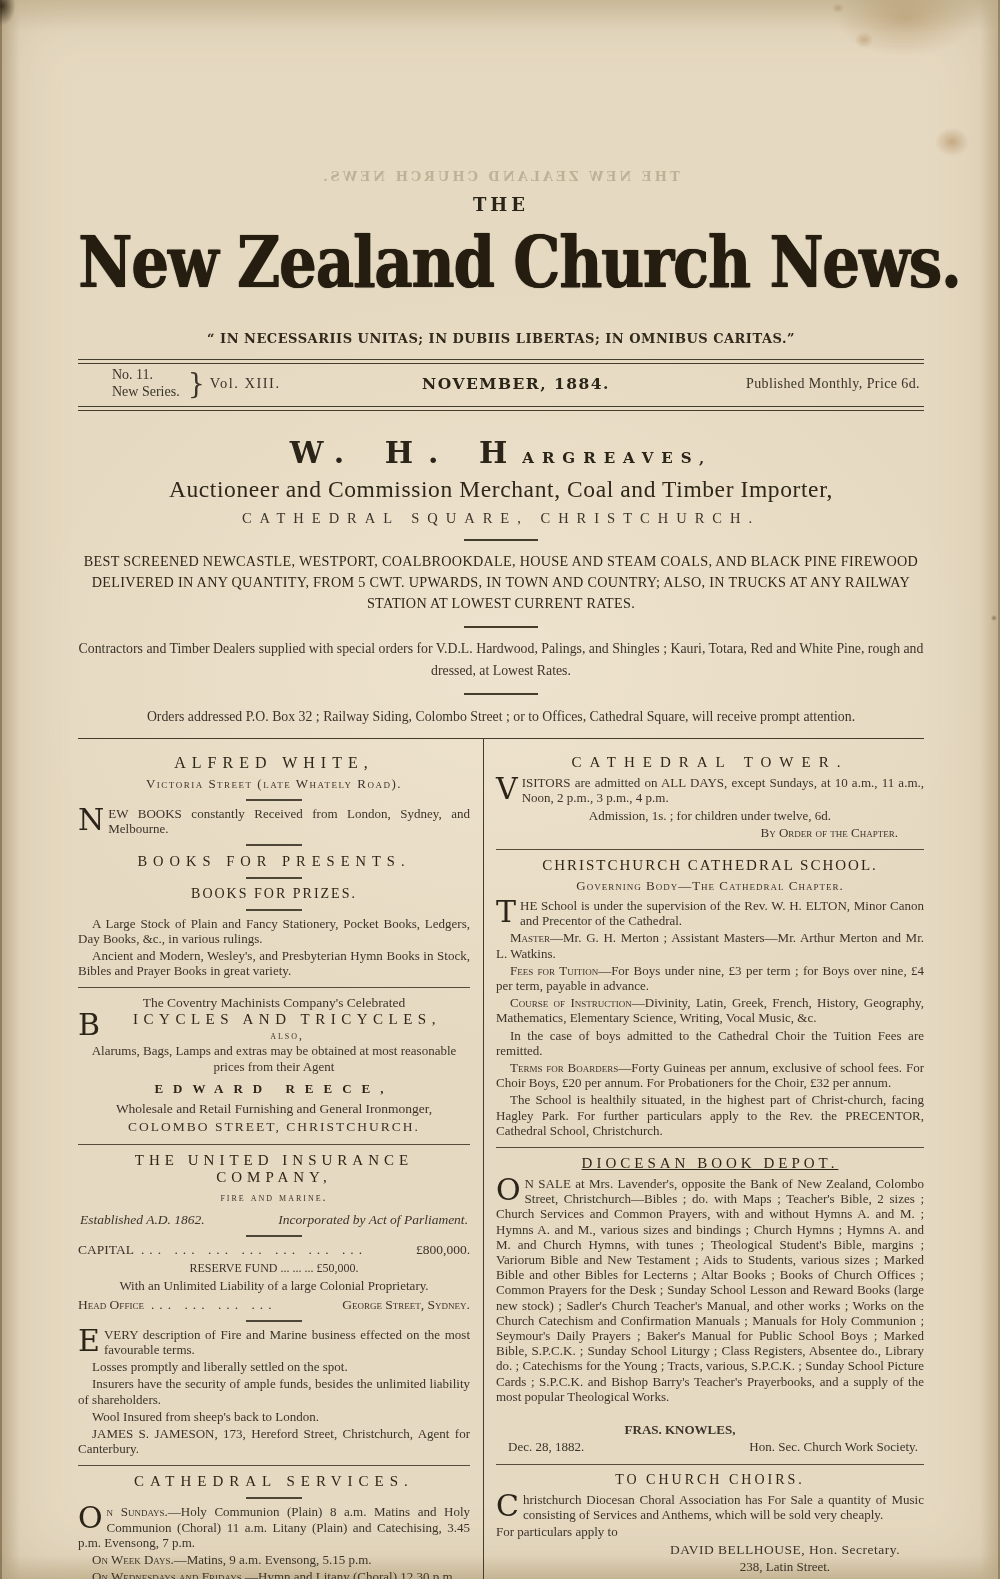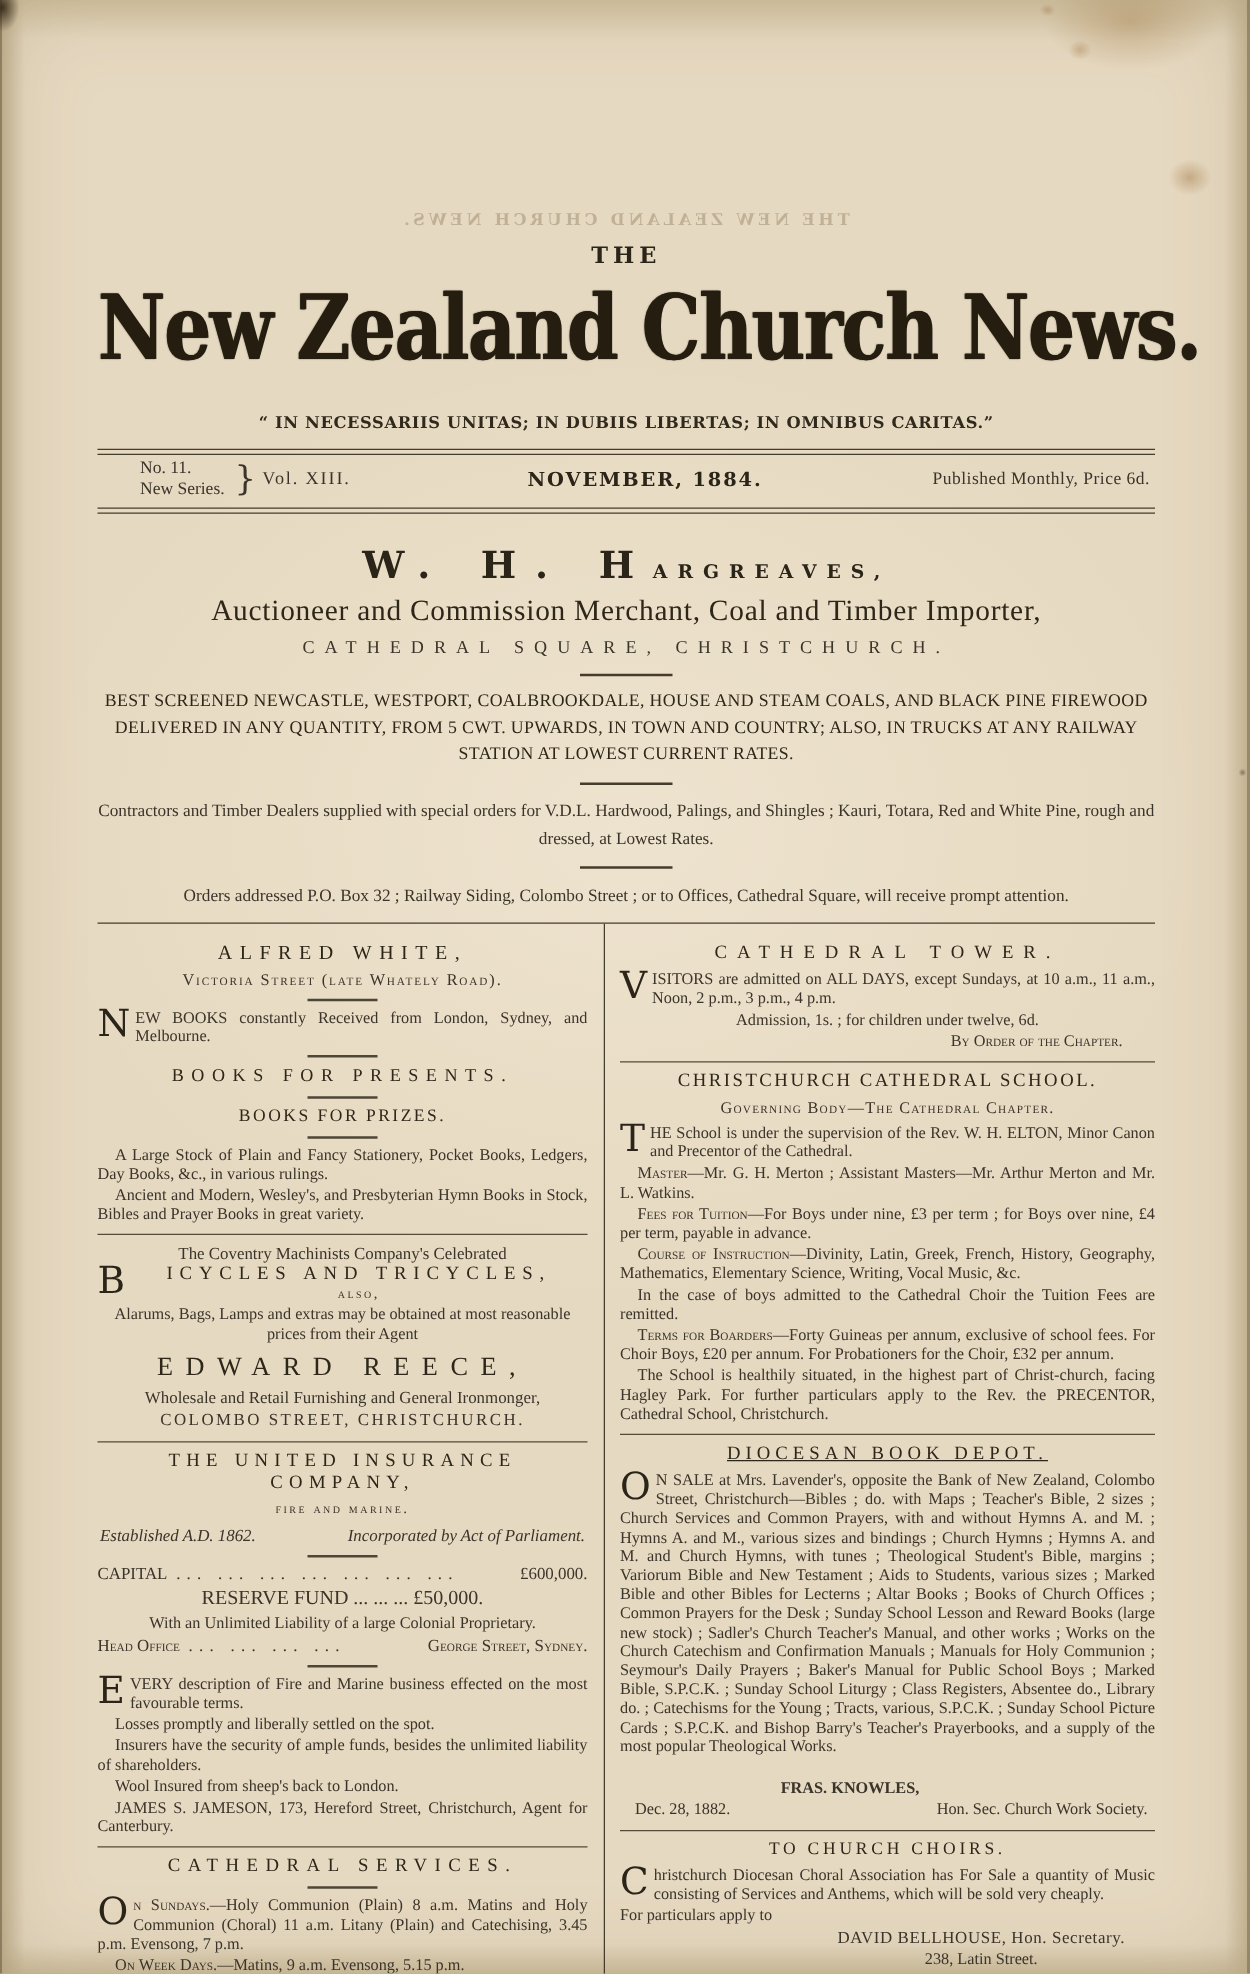--- a/index.html
+++ b/index.html
@@ -160,39 +160,39 @@
 
         <div class="rule-col"></div>
 
         <div class="ctr" style="font-size:13.5px; margin-top:4px;">The Coventry Machinists Company's Celebrated</div>
         <div>
           <span class="dropcap">B</span>
           <div class="bigline">ICYCLES AND TRICYCLES,</div>
           <div class="also">also,</div>
         </div>
         <p class="p ni ctr" style="clear:both;">Alarums, Bags, Lamps and extras may be obtained at most reasonable prices from their Agent</p>
-        <div class="h ls10" style="font-size:21px;">EDWARD REECE,</div>
+        <div class="h ls10" style="font-size:13px;font-weight:bold;">EDWARD REECE,</div>
         <div class="ctr" style="font-size:13.5px;">Wholesale and Retail Furnishing and General Ironmonger,</div>
         <div class="ctr" style="font-size:13.5px; letter-spacing:2px; margin-top:2px;">COLOMBO STREET, CHRISTCHURCH.</div>
 
         <div class="rule-col"></div>
 
         <div class="h" style="letter-spacing:5px; font-size:15px;">THE UNITED INSURANCE COMPANY,</div>
         <div class="sub-h sc" style="letter-spacing:2px; font-size:12px;">fire and marine.</div>
         <div class="est-row">
           <span>Established A.D. 1862.</span>
           <span>Incorporated by Act of Parliament.</span>
         </div>
         <div class="sep-col"></div>
         <div class="money">
           <span>CAPITAL</span>
           <span class="dots">...      ...      ...      ...      ...      ...      ...</span>
-          <span>£600,000.</span>
-        </div>
-        <div class="ctr" style="font-size:16px;">RESERVE FUND  ...      ...      ...  £50,000.</div>
+          <span>£800,000.</span>
+        </div>
+        <div class="ctr" style="font-size:12px;">RESERVE FUND  ...      ...      ...  £50,000.</div>
         <div class="ctr" style="font-size:13px; margin-top:2px;">With an Unlimited Liability of a large Colonial Proprietary.</div>
         <div class="money sc">
           <span>Head Office</span>
           <span class="dots">...      ...      ...      ...</span>
           <span>George Street, Sydney.</span>
         </div>
         <div class="sep-col"></div>
         <p class="p ni"><span class="dropcap">E</span><span>VERY description of Fire and Marine business effected on the most favourable terms.</span></p>
         <p class="p" style="clear:both;">Losses promptly and liberally settled on the spot.</p>
         <p class="p">Insurers have the security of ample funds, besides the unlimited liability of shareholders.</p>

